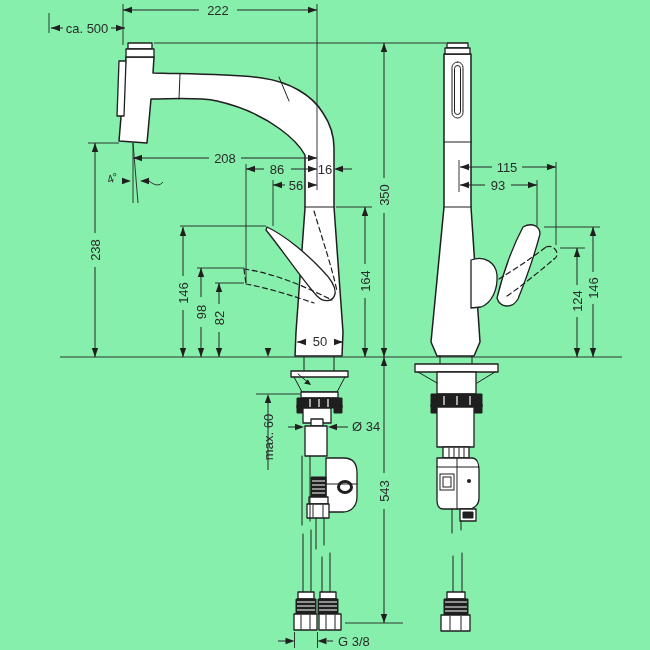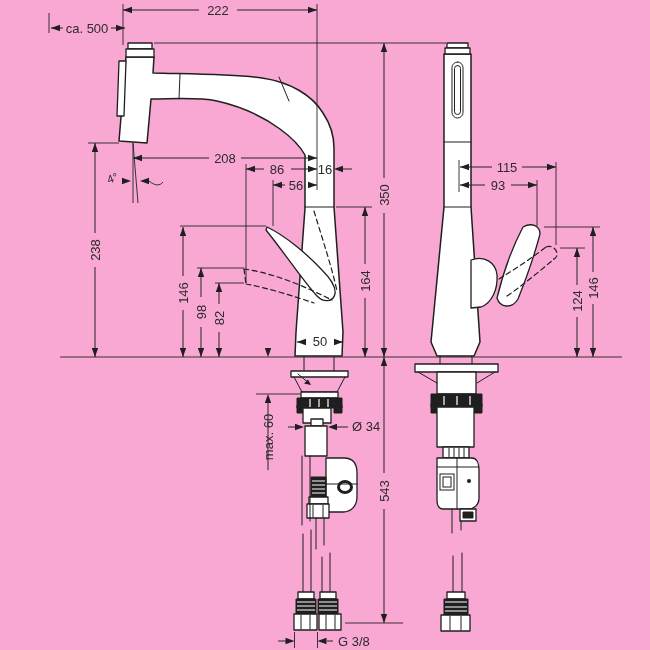--- a/index.html
+++ b/index.html
@@ -1,16 +1,16 @@
 <!DOCTYPE html>
 <html><head>
 <meta charset="utf-8">
 <style>
   html,body{margin:0;padding:0;background:#ffffff;}
-  .wrap{width:650px;height:650px;background:#f9a8d4;position:relative;overflow:hidden;}
+  .wrap{width:650px;height:650px;background:#86efac;position:relative;overflow:hidden;}
   svg{display:block;}
   .outline{fill:#ffffff;stroke:#1f1f1f;stroke-width:1.5;stroke-linejoin:round;stroke-linecap:round;}
   .part{fill:#ffffff;stroke:#1f1f1f;stroke-width:1.3;stroke-linejoin:round;}
   .thin{fill:none;stroke:#1f1f1f;stroke-width:1;stroke-linecap:round;}
   .dash{fill:none;stroke:#1f1f1f;stroke-width:1.2;stroke-dasharray:5 3.5;stroke-linecap:round;}
   .dim{fill:none;stroke:#242424;stroke-width:1;}
   .ext{fill:none;stroke:#242424;stroke-width:0.9;}
   .ar{fill:#1f1f1f;stroke:none;}
   .dark{fill:#1f1f1f;stroke:#1f1f1f;stroke-width:1;}
   .rib{stroke:#ffffff;stroke-width:1.2;fill:none;}

